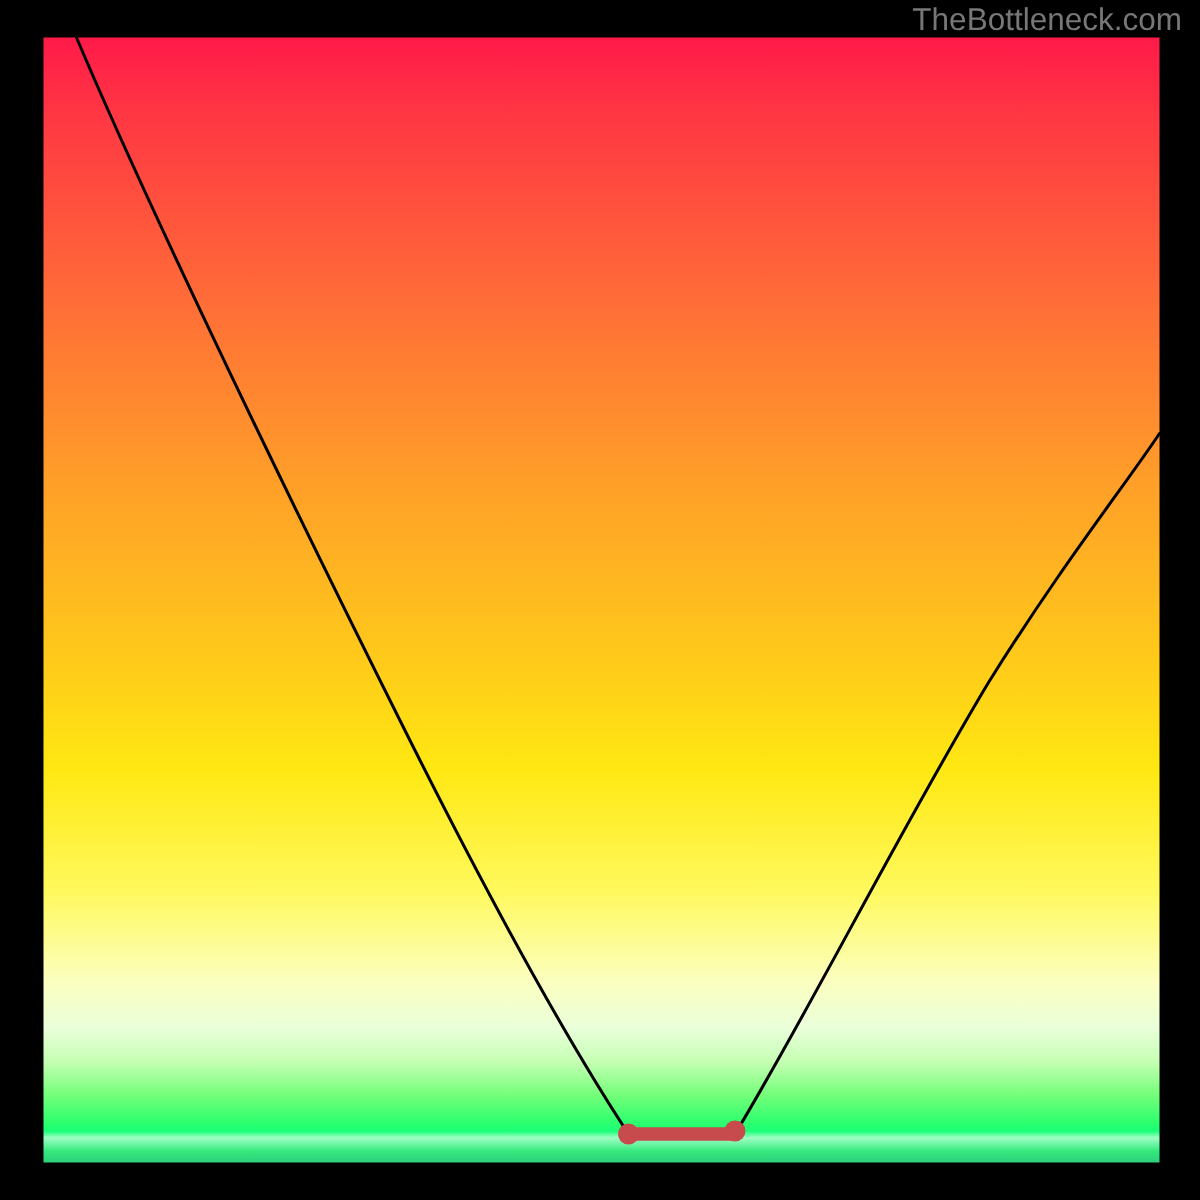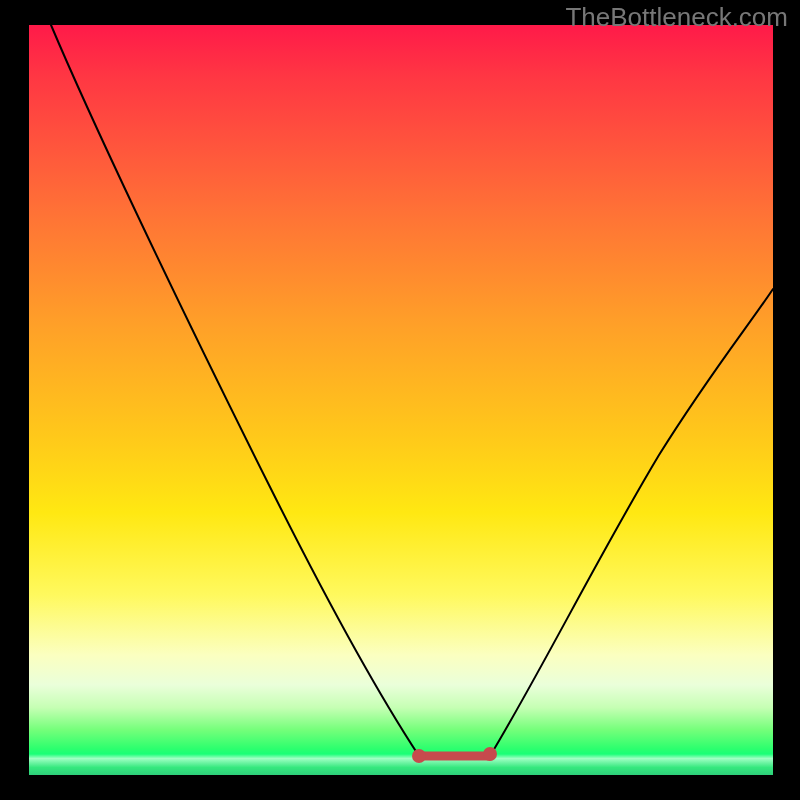--- a/index.html
+++ b/index.html
@@ -13,21 +13,21 @@
   .canvas {
     position: absolute;
     width: 800px;
     height: 800px;
   }
   .watermark {
     position: absolute;
     top: 2px;
     right: 12px;
     font-family: Arial, Helvetica, sans-serif;
-    font-size: 26px;
+    font-size: 21px;
     font-weight: 500;
     color: #777777;
   }
   .gradient {
     position: absolute;
     left: 29px;
     top: 25px;
     width: 744px;
     height: 750px;
     

